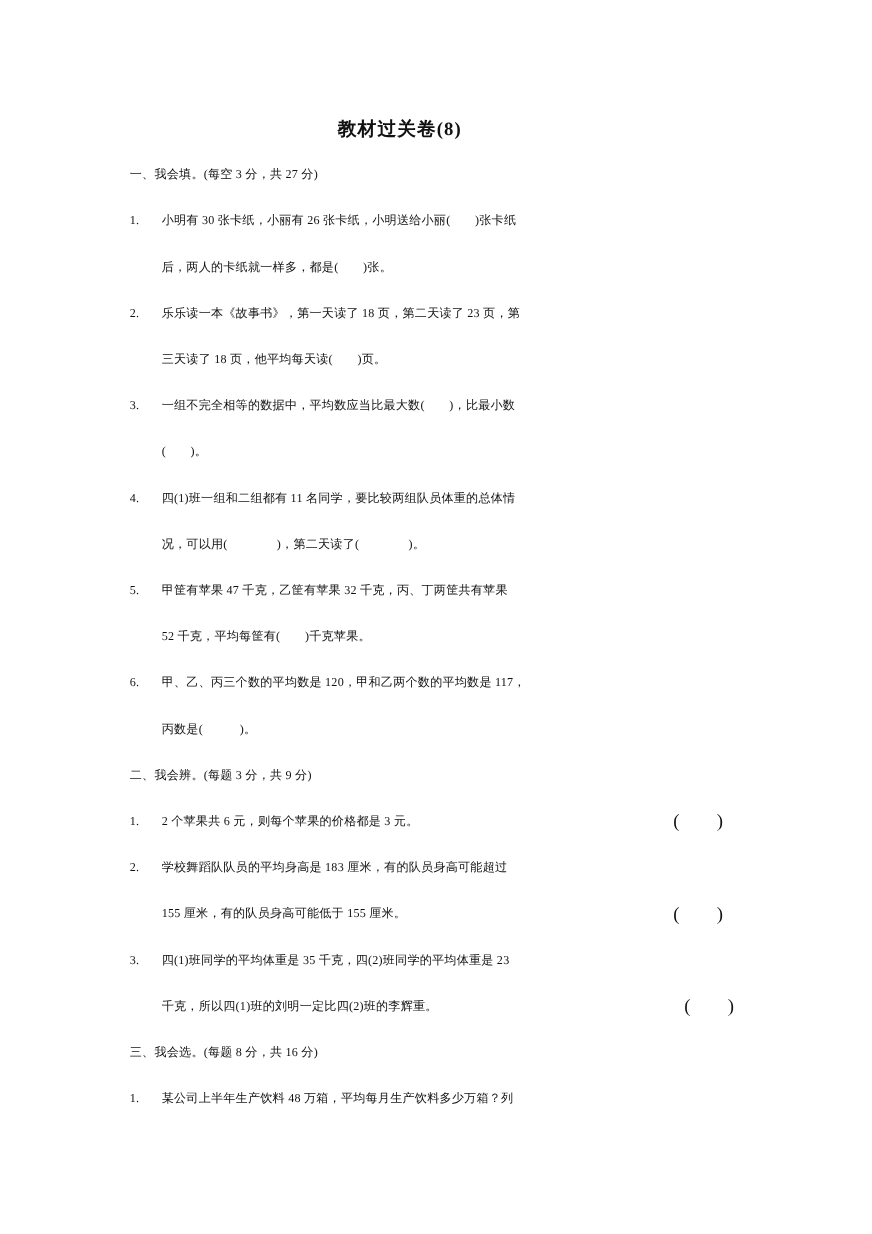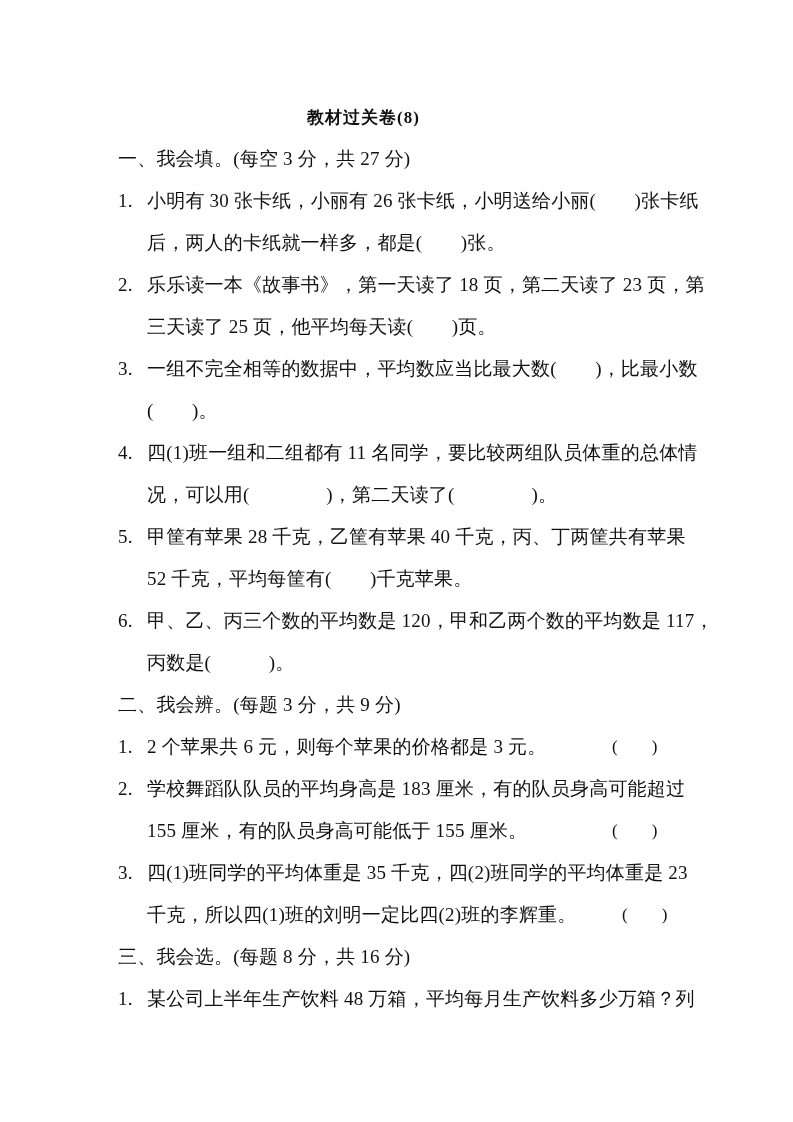--- a/index.html
+++ b/index.html
@@ -1,45 +1,45 @@
 <!DOCTYPE html>
 <html><head>
 <meta charset="utf-8">
 <style>
   html, body { margin: 0; padding: 0; background: #ffffff; }
   body { width: 793px; height: 1122px; position: relative; overflow: hidden;
          font-family: "Liberation Serif", "DejaVu Serif", serif; color: #111; }
-  .line { position: absolute; left: 118px; font-size: 19px; line-height: 22px; white-space: nowrap; letter-spacing: 0.2px; }
+  .line { position: absolute; left: 118px; font-size: 11px; line-height: 22px; white-space: nowrap; letter-spacing: 0.2px; }
   .indent { left: 147px; }
   .title { position: absolute; left: 0; width: 727px; text-align: center; top: 106px;
            font-size: 17px; font-weight: bold; letter-spacing: 1px; }
   .paren { position: absolute; font-size: 17px; line-height: 22px; white-space: pre; }
   .num { display: inline-block; width: 29px; }
 </style>
 </head>
 <body>
 
 <div>
   <div class="title">教材过关卷(8)</div>
 
   <div class="line" style="top:148px">一、我会填。(每空 3 分，共 27 分)</div>
 
   <div class="line" style="top:190px"><span class="num">1.</span><span>小明有 30 张卡纸，小丽有 26 张卡纸，小明送给小丽(　　)张卡纸</span></div>
   <div class="line indent" style="top:232px">后，两人的卡纸就一样多，都是(　　)张。</div>
 
   <div class="line" style="top:274px"><span class="num">2.</span><span>乐乐读一本《故事书》，第一天读了 18 页，第二天读了 23 页，第</span></div>
-  <div class="line indent" style="top:316px">三天读了 25 页，他平均每天读(　　)页。</div>
+  <div class="line indent" style="top:316px">三天读了 18 页，他平均每天读(　　)页。</div>
 
   <div class="line" style="top:358px"><span class="num">3.</span><span>一组不完全相等的数据中，平均数应当比最大数(　　)，比最小数</span></div>
   <div class="line indent" style="top:400px">(　　)。</div>
 
   <div class="line" style="top:442px"><span class="num">4.</span><span>四(1)班一组和二组都有 11 名同学，要比较两组队员体重的总体情</span></div>
   <div class="line indent" style="top:484px">况，可以用(　　　　)，第二天读了(　　　　)。</div>
 
-  <div class="line" style="top:526px"><span class="num">5.</span><span>甲筐有苹果 28 千克，乙筐有苹果 40 千克，丙、丁两筐共有苹果</span></div>
+  <div class="line" style="top:526px"><span class="num">5.</span><span>甲筐有苹果 47 千克，乙筐有苹果 32 千克，丙、丁两筐共有苹果</span></div>
   <div class="line indent" style="top:568px">52 千克，平均每筐有(　　)千克苹果。</div>
 
   <div class="line" style="top:610px"><span class="num">6.</span><span>甲、乙、丙三个数的平均数是 120，甲和乙两个数的平均数是 117，</span></div>
   <div class="line indent" style="top:652px">丙数是(　　　)。</div>
 
   <div class="line" style="top:694px">二、我会辨。(每题 3 分，共 9 分)</div>
 
   <div class="line" style="top:736px"><span class="num">1.</span><span>2 个苹果共 6 元，则每个苹果的价格都是 3 元。</span></div>
   <div class="paren" style="left:612px; top:736px">(　　)</div>
 

